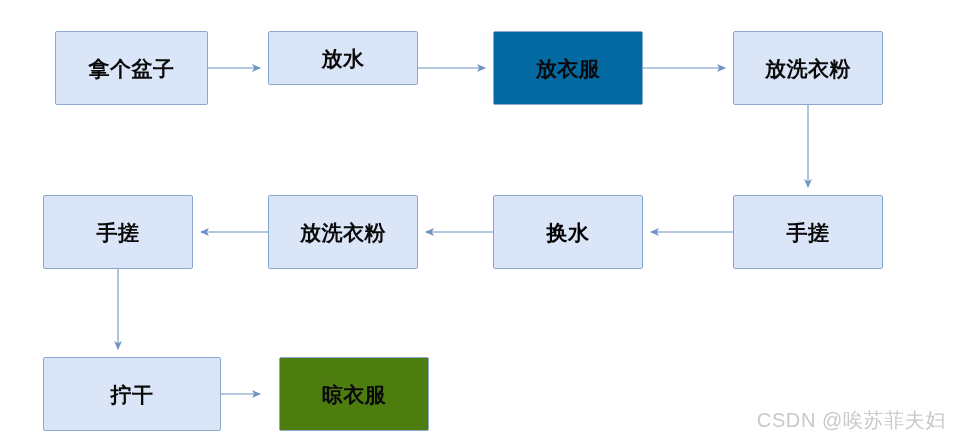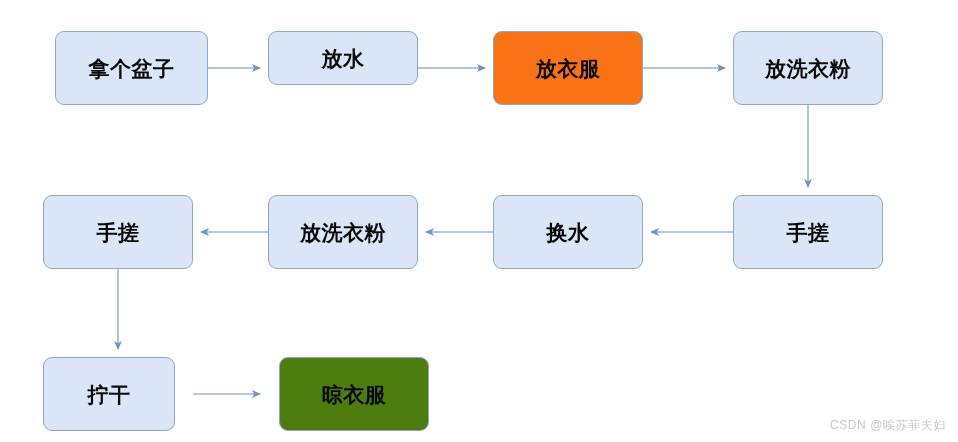--- a/index.html
+++ b/index.html
@@ -22,40 +22,40 @@
     top: 0;
     width: 958px;
     height: 442px;
     pointer-events: none;
   }
   .node {
     position: absolute;
     box-sizing: border-box;
     background: #dae5f7;
     border: 1.4px solid #8ba7cd;
-    border-radius: 9px;
+    border-radius: 2px;
     display: flex;
     align-items: center;
     justify-content: center;
     z-index: 2;
   }
   .node-label {
     font-size: 21px;
     font-weight: bold;
     color: #0a0a0a;
     letter-spacing: 0.5px;
     line-height: 1;
     white-space: nowrap;
     user-select: none;
   }
   #watermark {
     position: absolute;
     right: 12px;
     bottom: 8px;
-    font-size: 12px;
+    font-size: 20px;
     color: #c9c9c9;
     letter-spacing: 0.6px;
     white-space: nowrap;
     z-index: 3;
     user-select: none;
   }
 </style>
 </head>
 <body>
 
@@ -80,39 +80,39 @@
       </g>
   </svg>
 
   <div id="nodes-group">
       <div class="node" style="left: 55px; top: 31px; width: 153px; height: 74px; background: rgb(218, 229, 247); border-color: rgb(139, 167, 205);">
         <span class="node-label" style="color: rgb(10, 10, 10);">拿个盆子</span>
       </div>
       <div class="node" style="left: 268px; top: 31px; width: 150px; height: 54px; background: rgb(218, 229, 247); border-color: rgb(139, 167, 205);">
         <span class="node-label" style="color: rgb(10, 10, 10);">放水</span>
       </div>
-      <div class="node" style="left: 493px; top: 31px; width: 150px; height: 74px; background: #f97316; border-color: rgb(139, 167, 205); justify-content: center;">
+      <div class="node" style="left: 493px; top: 31px; width: 150px; height: 74px; background: #0369a1; border-color: rgb(139, 167, 205); justify-content: center;">
         <span class="node-label" style="color: rgb(10, 10, 10);">放衣服</span>
       </div>
       <div class="node" style="left: 733px; top: 31px; width: 150px; height: 74px; background: rgb(218, 229, 247); border-color: rgb(139, 167, 205);">
         <span class="node-label" style="color: rgb(10, 10, 10);">放洗衣粉</span>
       </div>
       <div class="node" style="left: 733px; top: 195px; width: 150px; height: 74px; background: rgb(218, 229, 247); border-color: rgb(139, 167, 205);">
         <span class="node-label" style="color: rgb(10, 10, 10);">手搓</span>
       </div>
       <div class="node" style="left: 493px; top: 195px; width: 150px; height: 74px; background: rgb(218, 229, 247); border-color: rgb(139, 167, 205);">
         <span class="node-label" style="color: #000000;">换水</span>
       </div>
       <div class="node" style="left: 268px; top: 195px; width: 150px; height: 74px; background: rgb(218, 229, 247); border-color: rgb(139, 167, 205);">
         <span class="node-label" style="color: rgb(10, 10, 10);">放洗衣粉</span>
       </div>
       <div class="node" style="left: 43px; top: 195px; width: 150px; height: 74px; background: rgb(218, 229, 247); border-color: rgb(139, 167, 205);">
         <span class="node-label" style="color: rgb(10, 10, 10);">手搓</span>
       </div>
-      <div class="node" style="left: 43px; top: 357px; width: 132px; height: 74px; background: rgb(218, 229, 247); border-color: rgb(139, 167, 205);">
+      <div class="node" style="left: 43px; top: 357px; width: 178px; height: 74px; background: rgb(218, 229, 247); border-color: rgb(139, 167, 205);">
         <span class="node-label" style="color: rgb(10, 10, 10);">拧干</span>
       </div>
       <div class="node" style="left: 279px; top: 357px; width: 150px; height: 74px; background: #4d7c0f; border-color: rgb(139, 167, 205);">
         <span class="node-label" style="color: rgb(10, 10, 10);">晾衣服</span>
       </div>
     </div>
 
   <div id="watermark">CSDN @唉苏菲夫妇</div>
 
 </div>

